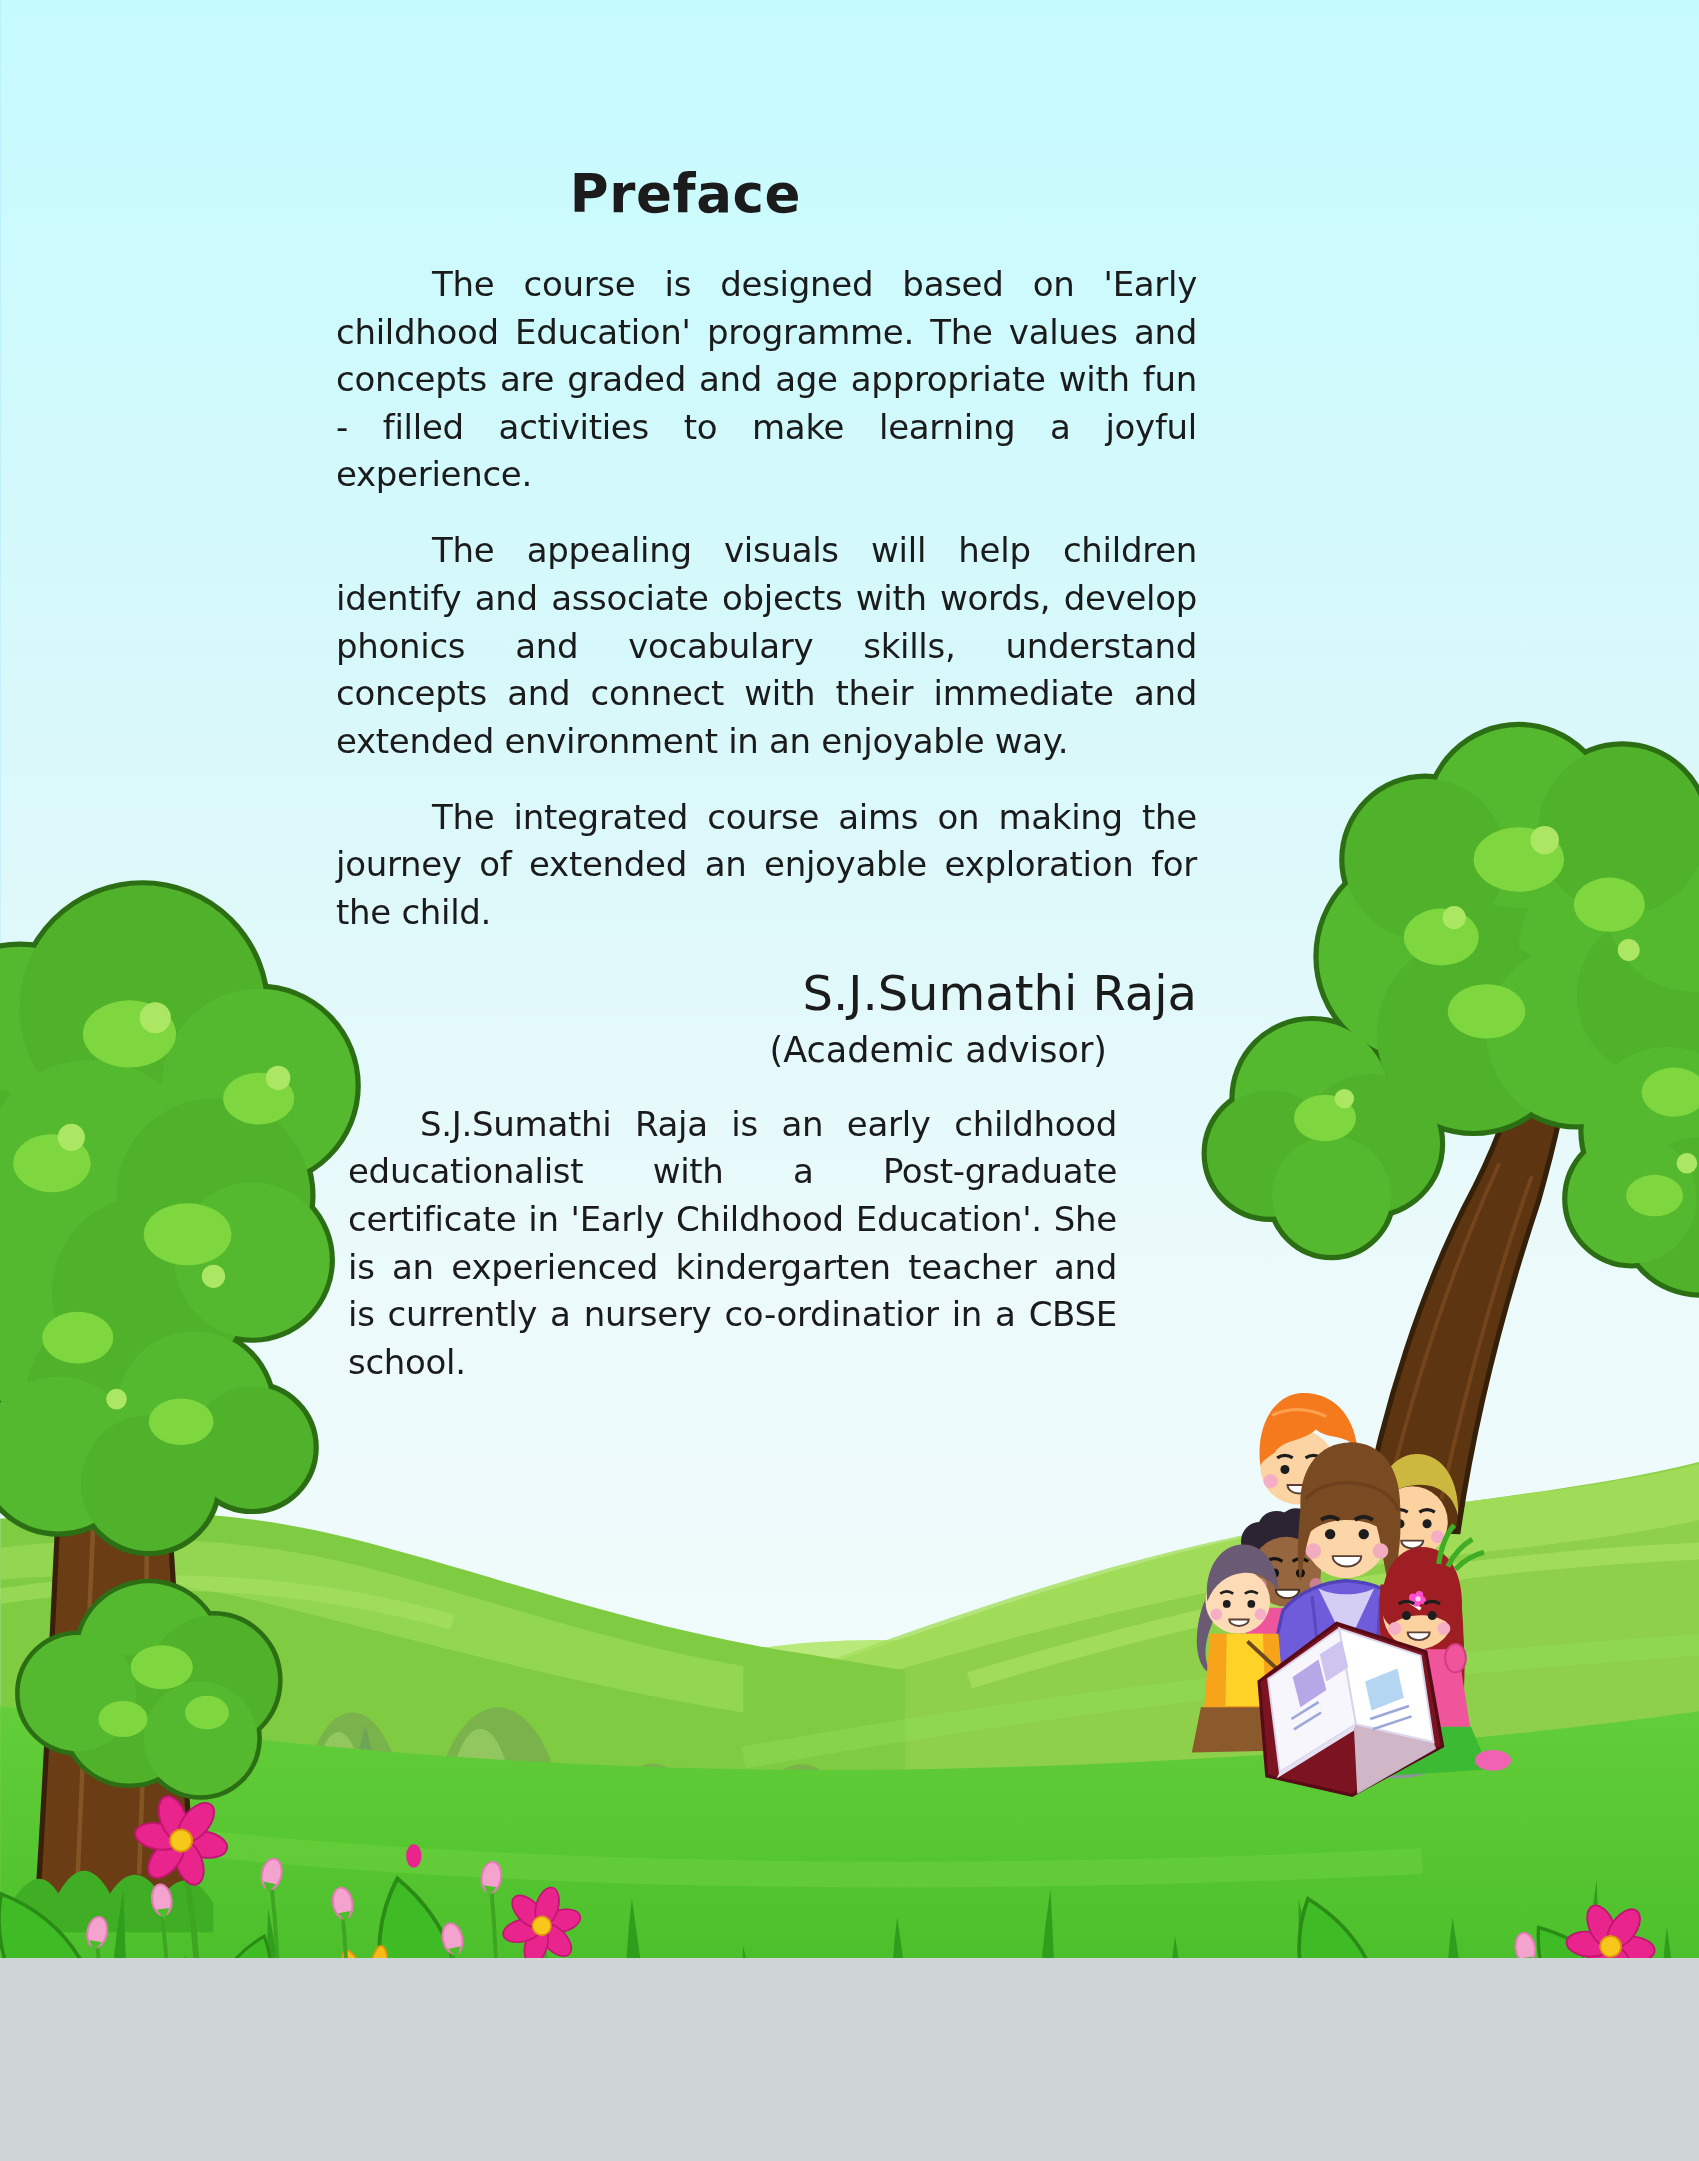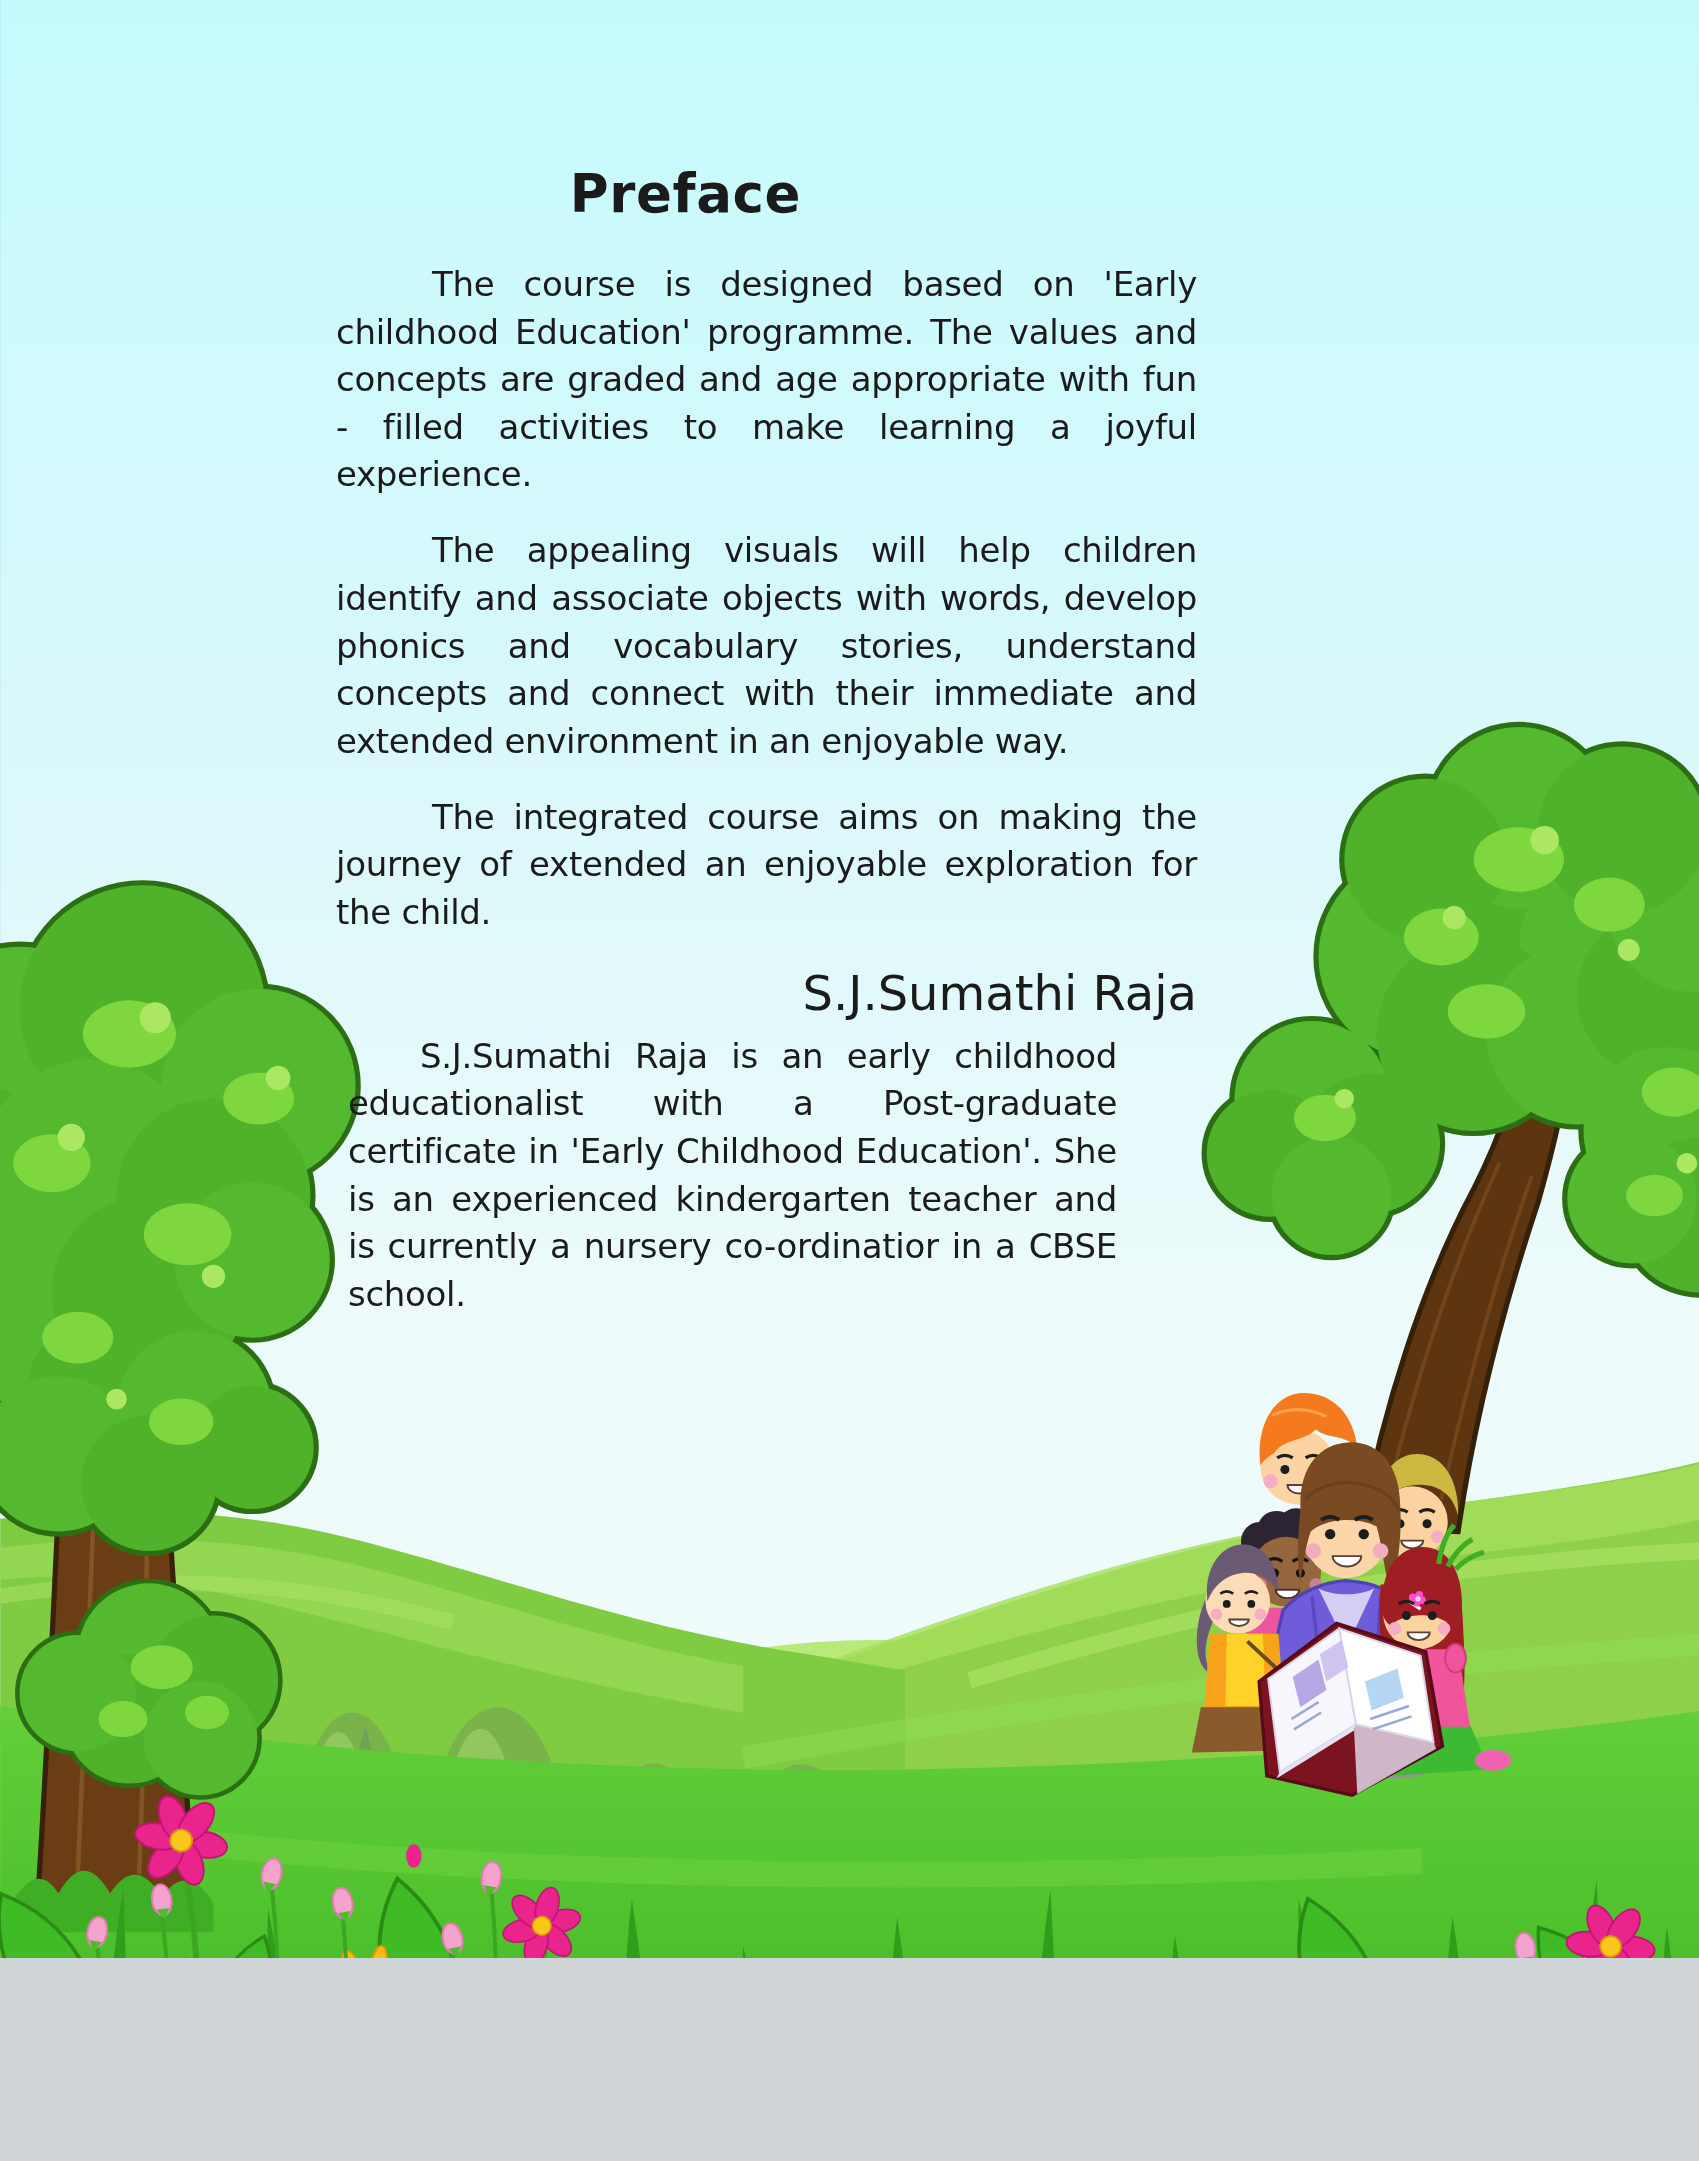--- a/index.html
+++ b/index.html
@@ -609,22 +609,23 @@
     <use href="#ladybug" transform="translate(2218,3218) rotate(-70)"></use>
     <use href="#ladybug" transform="translate(2568,3300) rotate(18) scale(0.9)"></use>
   </g>
 </svg>
 
 <div class="text-layer">
   <h1 class="title">Preface</h1>
 
 
   <p class="body-p">The course is designed based on 'Early childhood Education' programme. The values and concepts are graded and age appropriate with fun - filled activities to make learning a joyful experience.</p>
-  <p class="body-p">The appealing visuals will help children identify and associate objects with words, develop phonics and vocabulary stories, understand concepts and connect with their immediate and extended environment in an enjoyable way.</p>
+  <p class="body-p">The appealing visuals will help children identify and associate objects with words, develop phonics and vocabulary skills, understand concepts and connect with their immediate and extended environment in an enjoyable way.</p>
   <p class="body-p">The integrated course aims on making the journey of extended an enjoyable exploration for the child.</p>
 
   <div class="signature">S.J.Sumathi Raja</div>
+  <div class="sig-role">(Academic advisor)</div>
 
   <p class="bio">S.J.Sumathi Raja is an early childhood educationalist with a Post-graduate certificate in 'Early Childhood Education'. She is an experienced kindergarten teacher and is currently a nursery co-ordinatior in a CBSE school.</p>
 </div>
 
 </div>
 
 
 </body></html>

